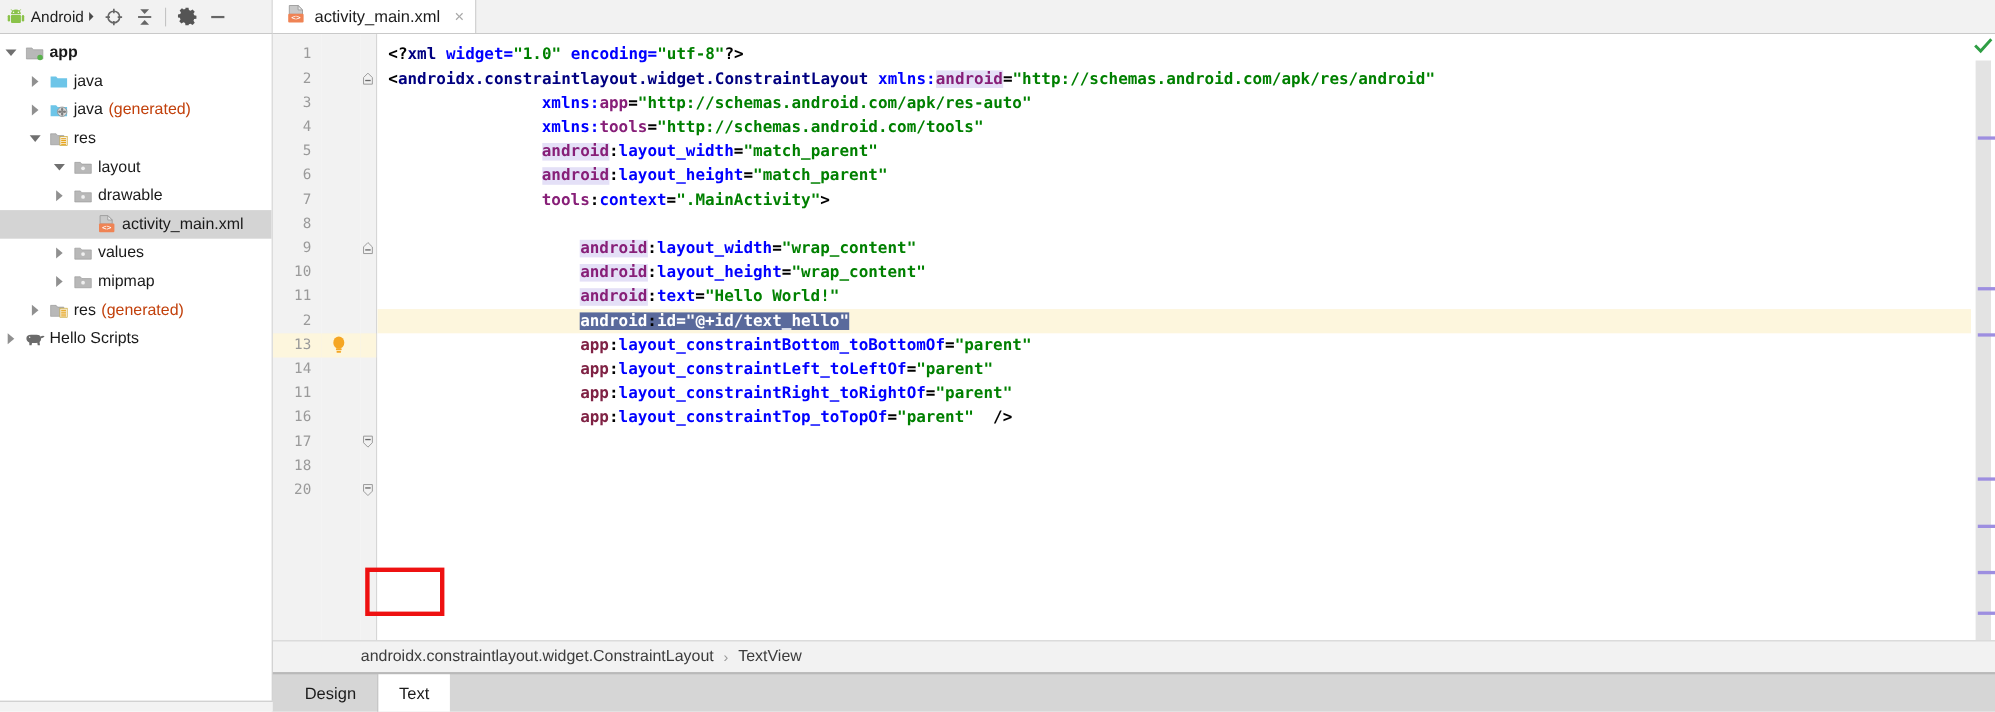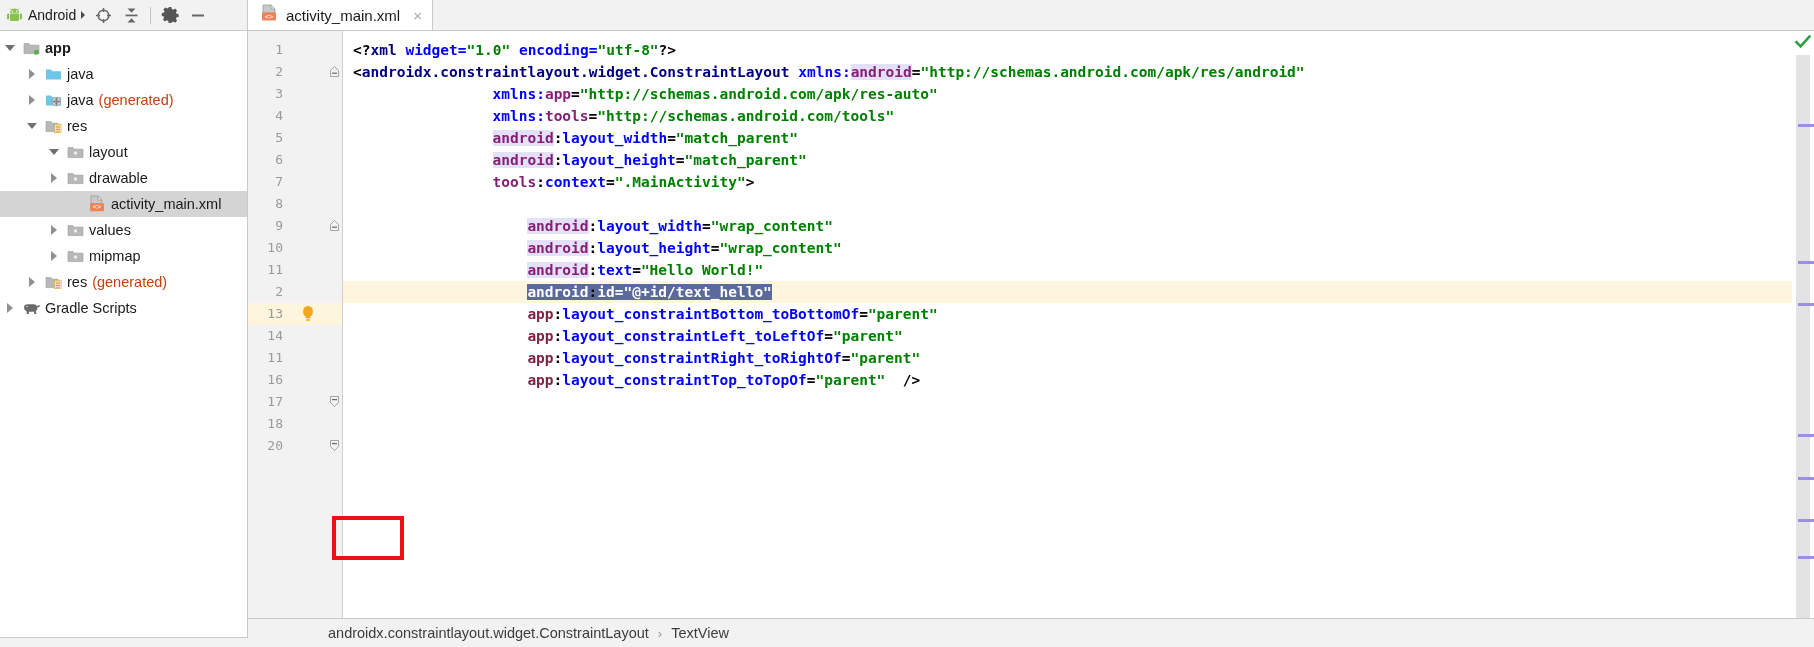--- a/index.html
+++ b/index.html
@@ -488,21 +488,21 @@
             <span class="arrow-box">
               <span class="arrow-r"></span>
             </span>
             <span class="tree-ico">
               <svg width="19" height="15" viewBox="0 0 19 15">
         <path d="M2 6.5 q0-3.2 4.2-3.2 h5 q4.2 0 4.2 3.6 q0 1.9-1.4 2.9 l.3 3.1 h-2 l-.4-2.4 q-1 .3-2.2.3 h-2.6 l-.4 2.1 h-2 l-.1-2.6 q-2.6-1-2.6-3.8z" fill="#6b6b6b"></path>
         <path d="M14.9 5 q2.4-1.6 3.6-.2 q-1.4 1.5-3.2 1.6z" fill="#6b6b6b"></path>
         <circle cx="5" cy="5.6" r="0.6" fill="#ffffff"></circle>
               </svg>
             </span>
-            <span class="tlabel">Gradle Scripts</span>
+            <span class="tlabel">Hello Scripts</span>
           </div>
         </div>
     </div>
 
     <div class="editor-col">
 
       <div class="editor-body">
         <div class="gutter">
           <div id="gutter-nums">
               <div class="lnum">1</div>
@@ -638,19 +638,24 @@
           </div>
         </div>
       </div>
 
       <div class="breadcrumb">
         <span>androidx.constraintlayout.widget.ConstraintLayout</span>
         <span class="bc-sep">›</span>
         <span>TextView</span>
       </div>
 
+      <div class="dt-tabs">
+        <div class="dt-tab">Design</div>
+        <div class="dt-tab active">Text</div>
+        <div class="dt-rest"></div>
+      </div>
     </div>
   </div>
 
   <div class="bottom-strip"></div>
 
   <div class="red-box" style="left:332px; top:516px; width:72px; height:44px;"></div>
 </div>
 
 </body></html>

